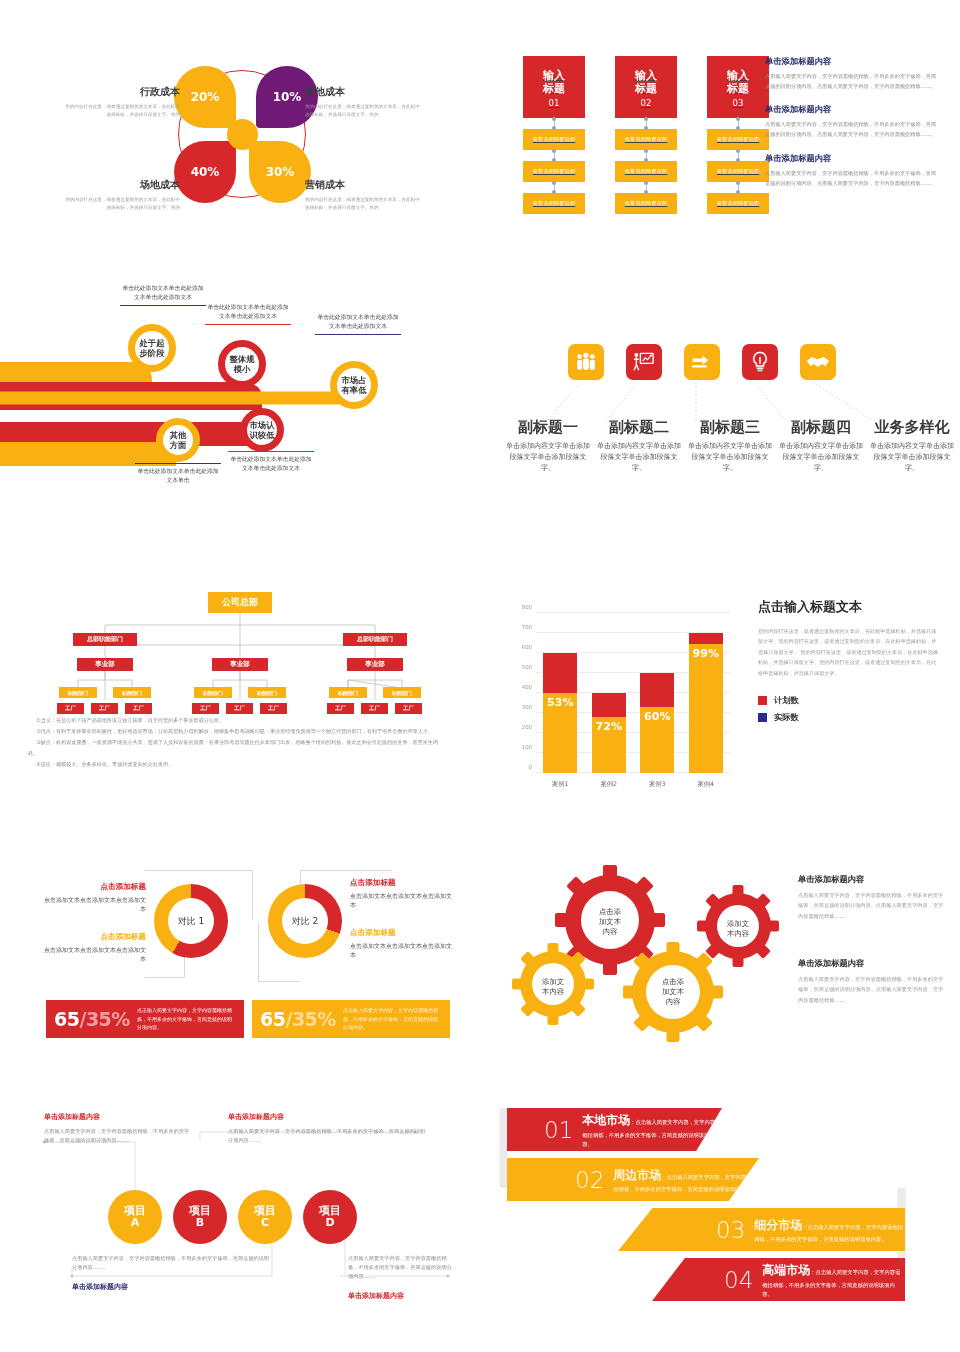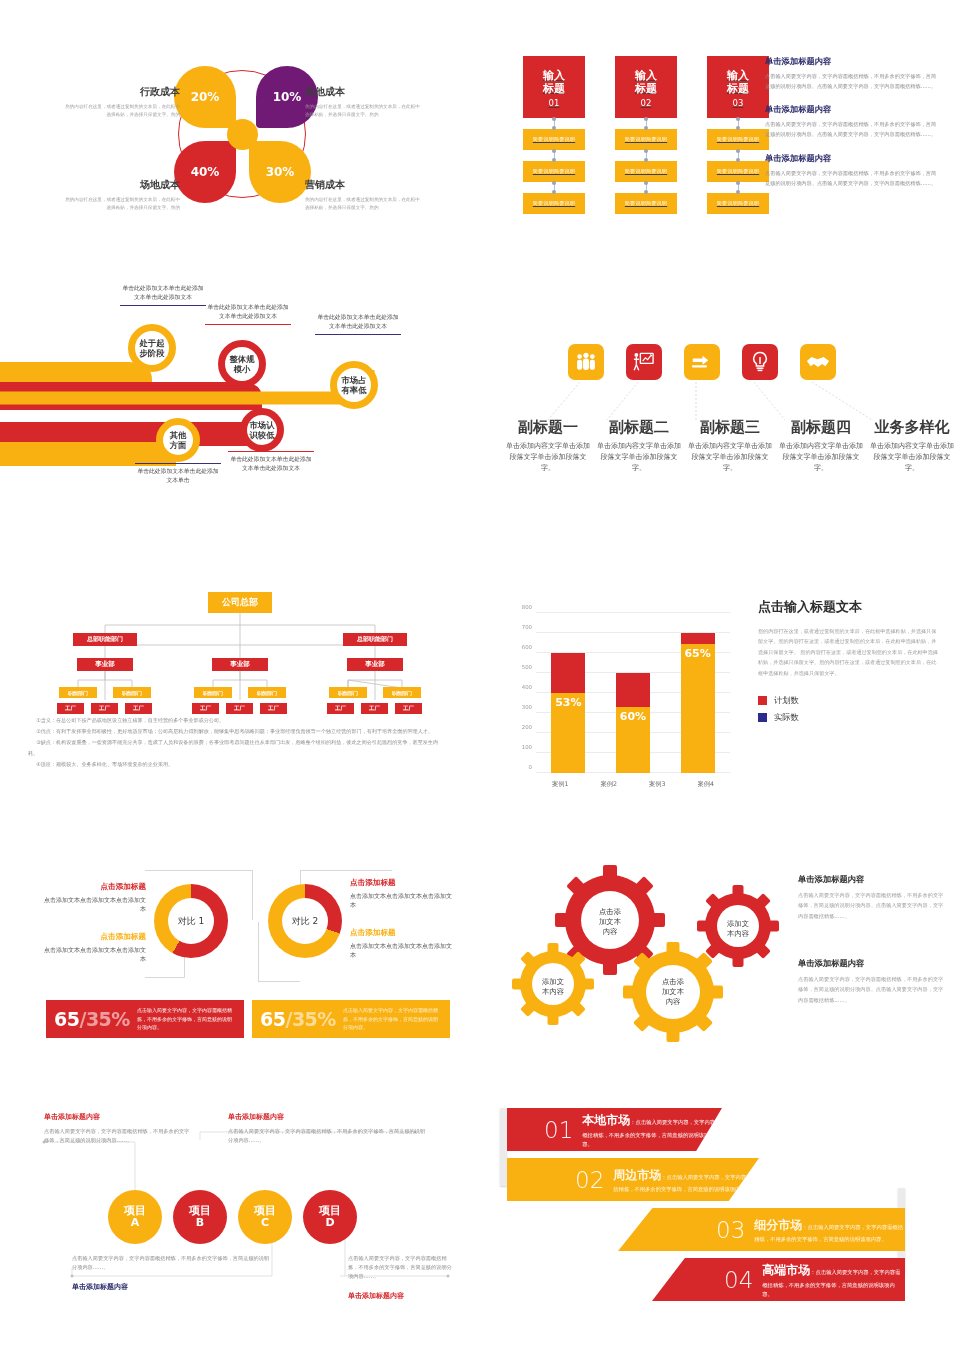--- a/index.html
+++ b/index.html
@@ -90,21 +90,21 @@
   .seg-bot { background:#F9B112; width:100%; position:relative; }
   .barlabel { position:absolute; top:3px; left:0; right:0; text-align:center; color:#fff; font-size:11px; font-weight:bold; }
   .xlabels { position:absolute; left:26px; right:0; bottom:-16px; display:flex; justify-content:space-around; }
   .xlabels span { width:34px; text-align:center; font-size:6.3px; color:#6b6b6b; }
   .ch-right { position:absolute; left:278px; top:58px; width:180px; }
   .ch-right .ct { font-size:13px; font-weight:bold; color:#2e2e2e; margin-bottom:10px; }
   .ch-right .cp { font-size:5.1px; line-height:2.05; color:#9a9a9a; }
   .legend { margin-top:17px; }
   .lgi { display:flex; align-items:center; gap:7px; margin-bottom:6px; }
   .lgsw { width:9px; height:9px; }
-  .lgi span { font-size:8.3px; font-weight:normal; color:#3a3a3a; }
+  .lgi span { font-size:8.3px; font-weight:bold; color:#3a3a3a; }
 
   
   #s7 { left: 0; top: 810px; width: 480px; height: 270px; }
   .donut { position:absolute; width:74px; height:74px; border-radius:50%; display:flex; align-items:center; justify-content:center; }
   .donut .hole { width:46px; height:46px; border-radius:50%; background:#fff; display:flex; align-items:center; justify-content:center;
                  font-size:9px; color:#3a3a3a; }
   .dn-lab { position:absolute; width:102px; }
   .dn-lab .t { font-size:7.6px; font-weight:bold; margin-bottom:3px; }
   .dn-lab .d { font-size:6px; line-height:1.55; color:#555; }
   .conbox { position:absolute; border:0.8px solid #d8d8d8; }
@@ -405,29 +405,35 @@
     <div class="grid-line" style="bottom:0px"></div>  
       <div class="ytick" style="bottom:0px">0</div>
     <div class="bars">
       <div class="barcol">
         <div class="seg-top" style="height:40px"></div>
         <div class="seg-bot" style="height:80px">
             <div class="barlabel">53%</div>
           </div>
       </div>
       <div class="barcol">
+        <div class="seg-top" style="height:24px"></div>
+        <div class="seg-bot" style="height:56px">
+            <div class="barlabel">72%</div>
+          </div>
+      </div>
+      <div class="barcol">
         <div class="seg-top" style="height:34px"></div>
         <div class="seg-bot" style="height:66px">
             <div class="barlabel">60%</div>
           </div>
       </div>
       <div class="barcol">
         <div class="seg-top" style="height:11px"></div>
         <div class="seg-bot" style="height:129px">
-            <div class="barlabel">65%</div>
+            <div class="barlabel">99%</div>
           </div>
       </div>
     </div>
     <div class="xlabels">
       <span>案例1</span>
       <span>案例2</span>
       <span>案例3</span>
       <span>案例4</span>
     </div>
   </div>

